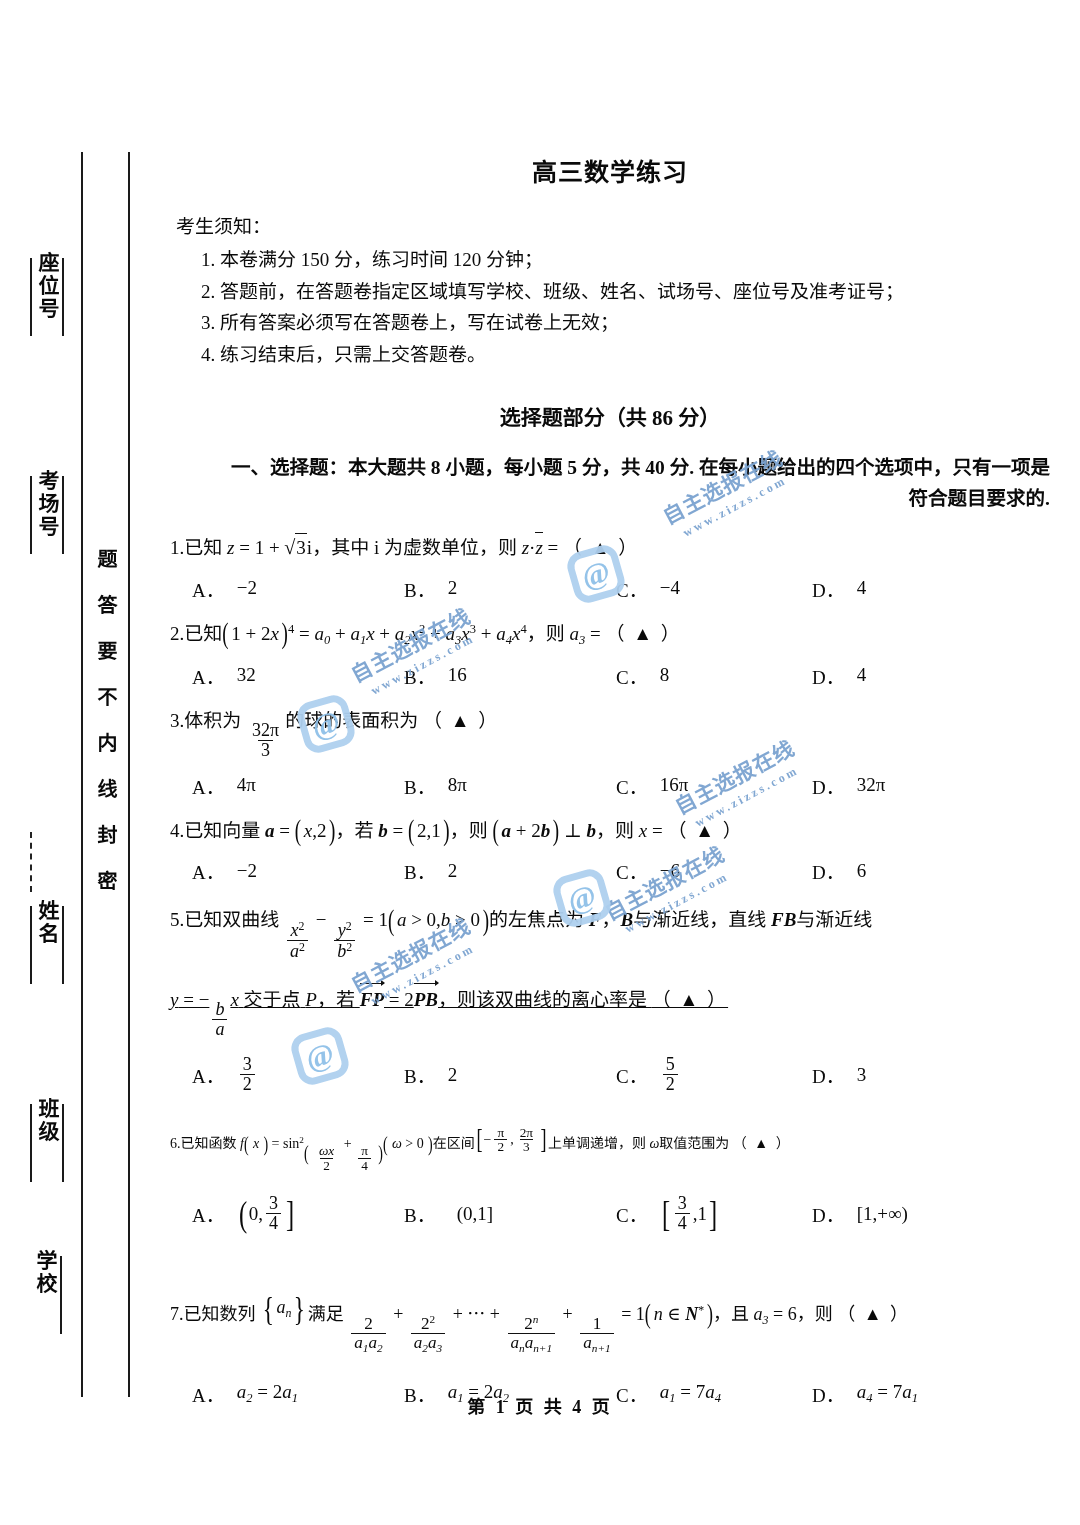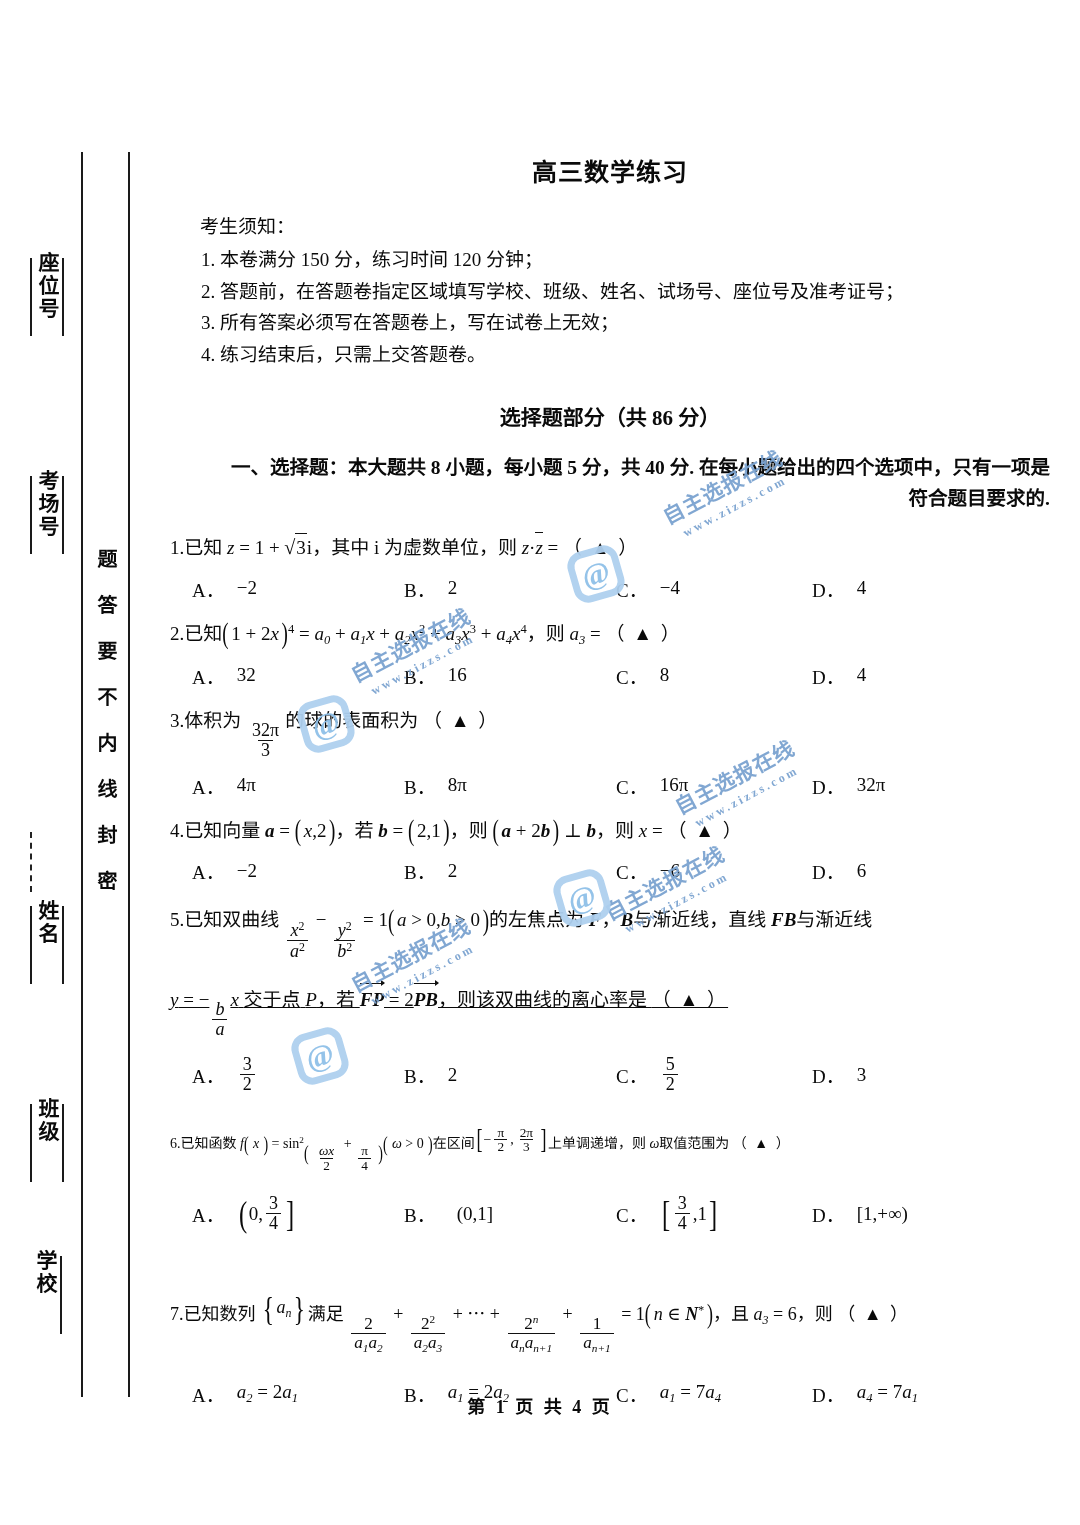--- a/index.html
+++ b/index.html
@@ -79,21 +79,21 @@
     letter-spacing: 1px;
     font-family: "Liberation Serif", "DejaVu Serif", serif;
   }
 
   #notice {
     margin-top: 24px;
     padding-left: 6px;
     font-size: 19px;
     line-height: 1.62;
   }
-  #notice .notice-head { font-weight: normal; margin-left: 24px; }
+  #notice .notice-head { font-weight: normal; }
   #notice ol {
     margin: 2px 0 0 0;
     padding-left: 44px;
   }
   #notice li { margin: 1px 0; }
 
   #section-head {
     text-align: center;
     font-size: 21px;
     font-weight: bold;

